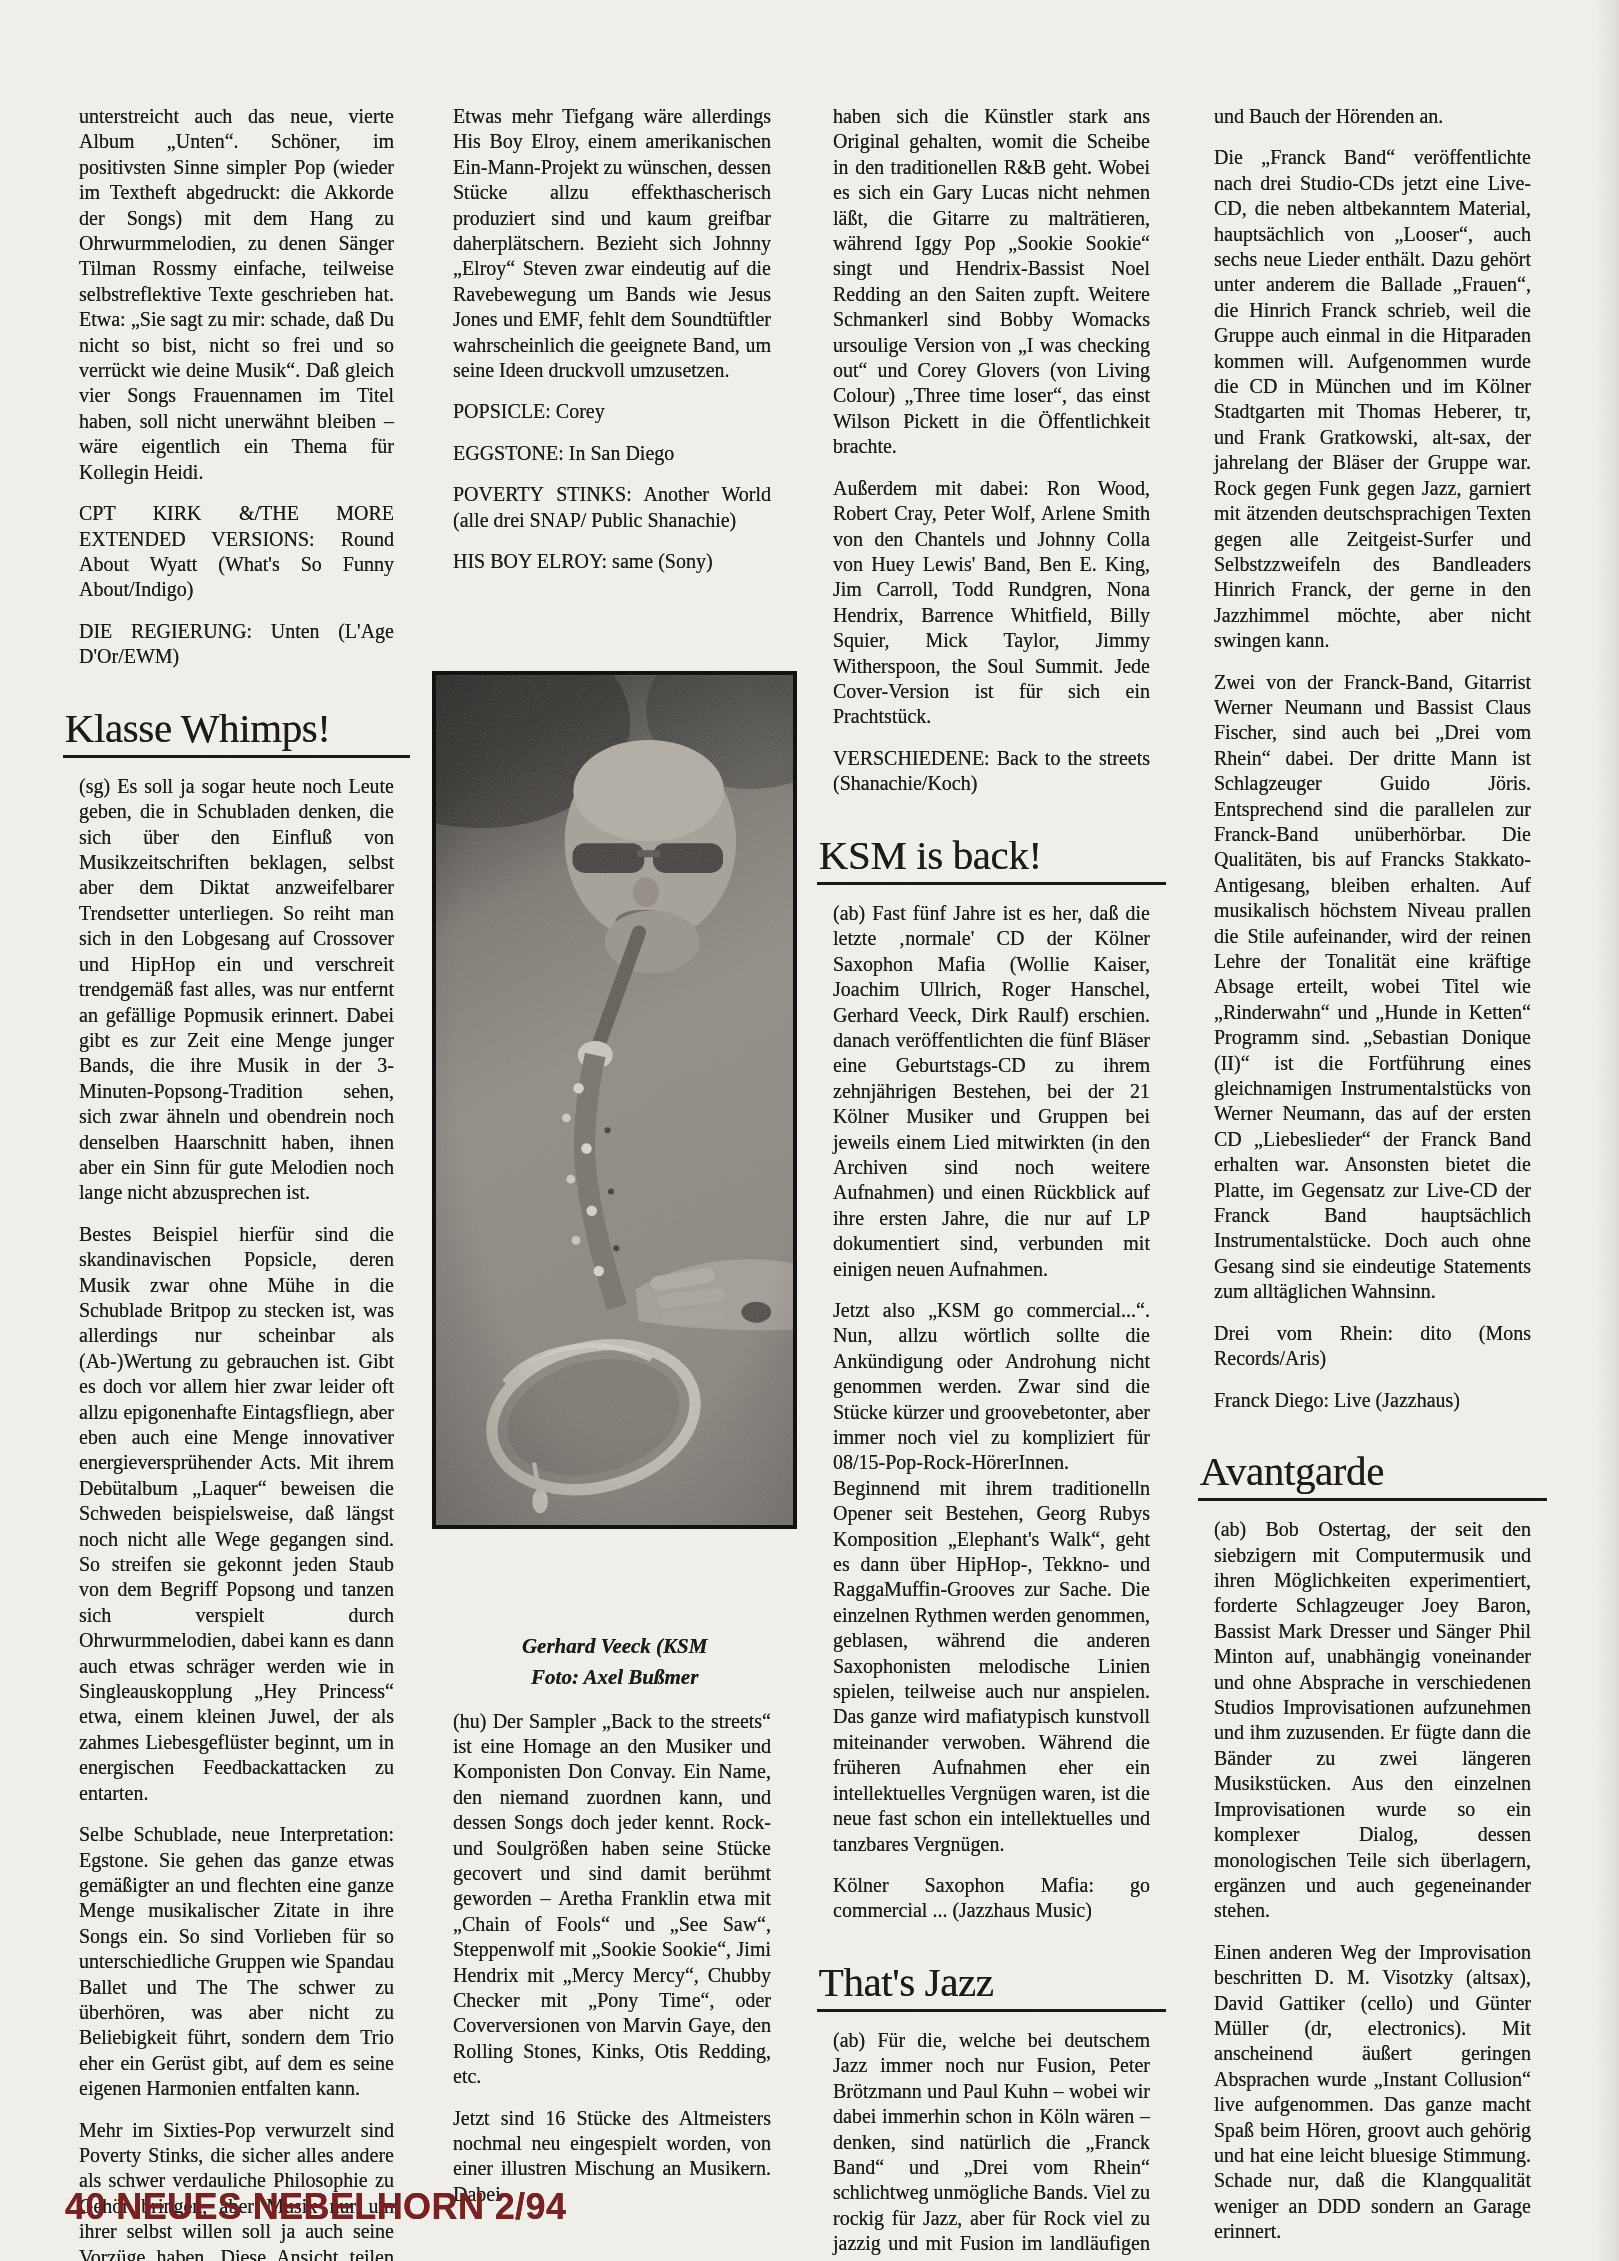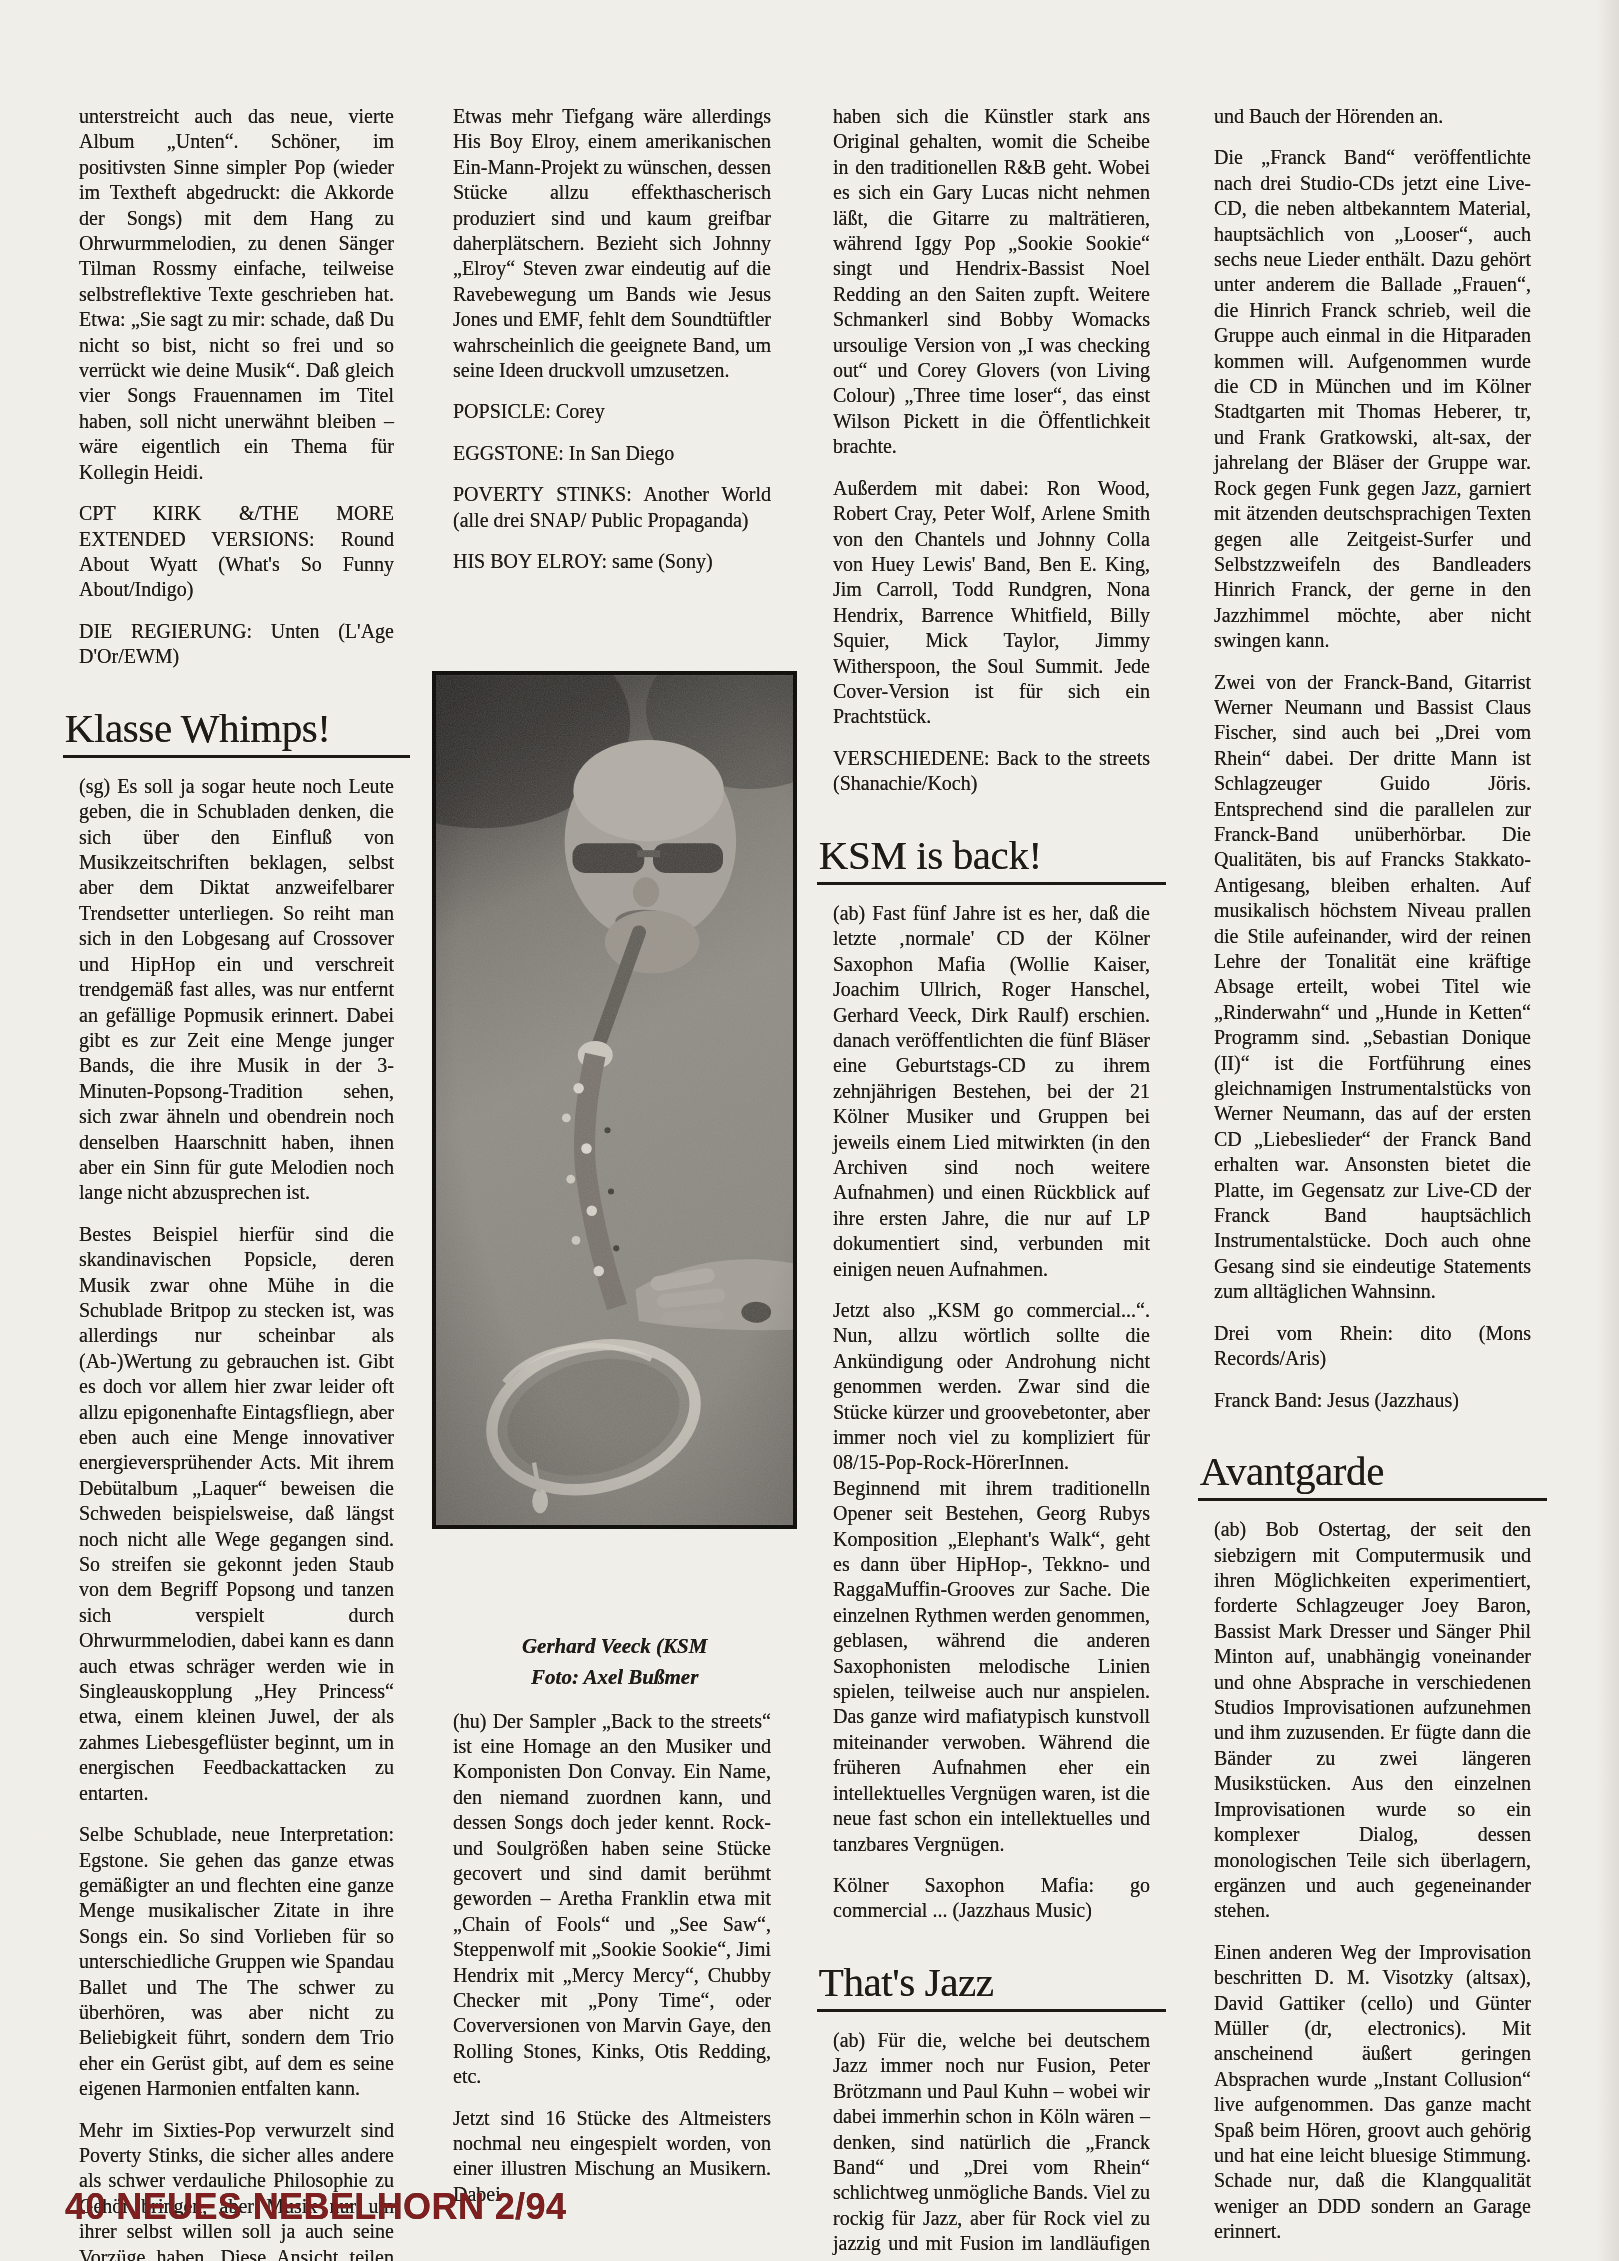--- a/index.html
+++ b/index.html
@@ -72,21 +72,21 @@
     <p>(sg) Es soll ja sogar heute noch Leute geben, die in Schubladen denken, die sich über den Einfluß von Musikzeitschriften beklagen, selbst aber dem Diktat anzweifelbarer Trendsetter unterliegen. So reiht man sich in den Lobgesang auf Crossover und HipHop ein und verschreit trendgemäß fast alles, was nur entfernt an gefällige Popmusik erinnert. Dabei gibt es zur Zeit eine Menge junger Bands, die ihre Musik in der 3-Minuten-Popsong-Tradition sehen, sich zwar ähneln und obendrein noch denselben Haarschnitt haben, ihnen aber ein Sinn für gute Melodien noch lange nicht abzusprechen ist.</p>
     <p>Bestes Beispiel hierfür sind die skandinavischen Popsicle, deren Musik zwar ohne Mühe in die Schublade Britpop zu stecken ist, was allerdings nur scheinbar als (Ab-)Wertung zu gebrauchen ist. Gibt es doch vor allem hier zwar leider oft allzu epigonenhafte Eintagsfliegn, aber eben auch eine Menge innovativer energieversprühender Acts. Mit ihrem Debütalbum „Laquer“ beweisen die Schweden beispielsweise, daß längst noch nicht alle Wege gegangen sind. So streifen sie gekonnt jeden Staub von dem Begriff Popsong und tanzen sich verspielt durch Ohrwurmmelodien, dabei kann es dann auch etwas schräger werden wie in Singleauskopplung „Hey Princess“ etwa, einem kleinen Juwel, der als zahmes Liebesgeflüster beginnt, um in energischen Feedbackattacken zu entarten.</p>
     <p>Selbe Schublade, neue Interpretation: Egstone. Sie gehen das ganze etwas gemäßigter an und flechten eine ganze Menge musikalischer Zitate in ihre Songs ein. So sind Vorlieben für so unterschiedliche Gruppen wie Spandau Ballet und The The schwer zu überhören, was aber nicht zu Beliebigkeit führt, sondern dem Trio eher ein Gerüst gibt, auf dem es seine eigenen Harmonien entfalten kann.</p>
     <p>Mehr im Sixties-Pop verwurzelt sind Poverty Stinks, die sicher alles andere als schwer verdauliche Philosophie zu Gehör bringen, aber Musik nur um ihrer selbst willen soll ja auch seine Vorzüge haben. Diese Ansicht teilen wohl auch die BetreiberInnen des SNAP-Labels, die mit „Another World“ gerade eine Zusammenstellung von Songs aus den ersten beiden im Eigenvertrieb veröffentlichten Alben veröffentlichten.</p>
   </div>
 
   <div class="col c2">
     <p>Etwas mehr Tiefgang wäre allerdings His Boy Elroy, einem amerikanischen Ein-Mann-Projekt zu wünschen, dessen Stücke allzu effekthascherisch produziert sind und kaum greifbar daherplätschern. Bezieht sich Johnny „Elroy“ Steven zwar eindeutig auf die Ravebewegung um Bands wie Jesus Jones und EMF, fehlt dem Soundtüftler wahrscheinlich die geeignete Band, um seine Ideen druckvoll umzusetzen.</p>
     <p>POPSICLE: Corey</p>
     <p>EGGSTONE: In San Diego</p>
-    <p>POVERTY STINKS: Another World (alle drei SNAP/ Public Propaganda)</p>
+    <p>POVERTY STINKS: Another World (alle drei SNAP/ Public Shanachie)</p>
     <p>HIS BOY ELROY: same (Sony)</p>
 
     <div class="photo">
       <svg width="357" height="850" viewBox="0 0 408 971" xmlns="http://www.w3.org/2000/svg">
         <defs>
           <linearGradient id="bg" x1="0" y1="0" x2="0.22" y2="1">
             <stop offset="0" stop-color="#343230"></stop>
             <stop offset="0.12" stop-color="#454340"></stop>
             <stop offset="0.30" stop-color="#7c7872"></stop>
             <stop offset="0.52" stop-color="#8f8b85"></stop>
@@ -168,21 +168,21 @@
     <p>Kölner Saxophon Mafia: go commercial ... (Jazzhaus Music)</p>
     <h2 class="head">That's Jazz</h2>
     <p>(ab) Für die, welche bei deutschem Jazz immer noch nur Fusion, Peter Brötzmann und Paul Kuhn – wobei wir dabei immerhin schon in Köln wären – denken, sind natürlich die „Franck Band“ und „Drei vom Rhein“ schlichtweg unmögliche Bands. Viel zu rockig für Jazz, aber für Rock viel zu jazzig und mit Fusion im landläufigen Sinn haben sie auch nichts am Hut. Da ist es fast schon überflüssig zu erwähnen, daß ihre Stücke so kompliziert sind, daß sie auf höchstem Niveau spielen. Trotz allem sprechen beide Gruppen Kopf</p>
   </div>
 
   <div class="col c4">
     <p>und Bauch der Hörenden an.</p>
     <p>Die „Franck Band“ veröffentlichte nach drei Studio-CDs jetzt eine Live-CD, die neben altbekanntem Material, hauptsächlich von „Looser“, auch sechs neue Lieder enthält. Dazu gehört unter anderem die Ballade „Frauen“, die Hinrich Franck schrieb, weil die Gruppe auch einmal in die Hitparaden kommen will. Aufgenommen wurde die CD in München und im Kölner Stadtgarten mit Thomas Heberer, tr, und Frank Gratkowski, alt-sax, der jahrelang der Bläser der Gruppe war. Rock gegen Funk gegen Jazz, garniert mit ätzenden deutschsprachigen Texten gegen alle Zeitgeist-Surfer und Selbstzzweifeln des Bandleaders Hinrich Franck, der gerne in den Jazzhimmel möchte, aber nicht swingen kann.</p>
     <p>Zwei von der Franck-Band, Gitarrist Werner Neumann und Bassist Claus Fischer, sind auch bei „Drei vom Rhein“ dabei. Der dritte Mann ist Schlagzeuger Guido Jöris. Entsprechend sind die parallelen zur Franck-Band unüberhörbar. Die Qualitäten, bis auf Francks Stakkato-Antigesang, bleiben erhalten. Auf musikalisch höchstem Niveau prallen die Stile aufeinander, wird der reinen Lehre der Tonalität eine kräftige Absage erteilt, wobei Titel wie „Rinderwahn“ und „Hunde in Ketten“ Programm sind. „Sebastian Donique (II)“ ist die Fortführung eines gleichnamigen Instrumentalstücks von Werner Neumann, das auf der ersten CD „Liebeslieder“ der Franck Band erhalten war. Ansonsten bietet die Platte, im Gegensatz zur Live-CD der Franck Band hauptsächlich Instrumentalstücke. Doch auch ohne Gesang sind sie eindeutige Statements zum alltäglichen Wahnsinn.</p>
     <p>Drei vom Rhein: dito (Mons Records/Aris)</p>
-    <p>Franck Band: Jesus (Jazzhaus)</p>
+    <p>Franck Diego: Live (Jazzhaus)</p>
     <h2 class="head">Avantgarde</h2>
     <p>(ab) Bob Ostertag, der seit den siebzigern mit Computermusik und ihren Möglichkeiten experimentiert, forderte Schlagzeuger Joey Baron, Bassist Mark Dresser und Sänger Phil Minton auf, unabhängig voneinander und ohne Absprache in verschiedenen Studios Improvisationen aufzunehmen und ihm zuzusenden. Er fügte dann die Bänder zu zwei längeren Musikstücken. Aus den einzelnen Improvisationen wurde so ein komplexer Dialog, dessen monologischen Teile sich überlagern, ergänzen und auch gegeneinander stehen.</p>
     <p>Einen anderen Weg der Improvisation beschritten D. M. Visotzky (altsax), David Gattiker (cello) und Günter Müller (dr, electronics). Mit anscheinend äußert geringen Absprachen wurde „Instant Collusion“ live aufgenommen. Das ganze macht Spaß beim Hören, groovt auch gehörig und hat eine leicht bluesige Stimmung. Schade nur, daß die Klangqualität weniger an DDD sondern an Garage erinnert.</p>
     <p>Bob Ostertag: Say no more (RecRec/ Vertrieb: Efa)</p>
     <p>Visotzky – Gattiker – Müller: Instanz Collusion (For4Ears Records/Vertrieb: RecRec Distribution)</p>
   </div>
 
   <div class="footer">40 NEUES NEBELHORN 2/94</div>
 
   <svg class="noise" width="1619" height="2261" viewBox="0 0 1849 2582" xmlns="http://www.w3.org/2000/svg">

